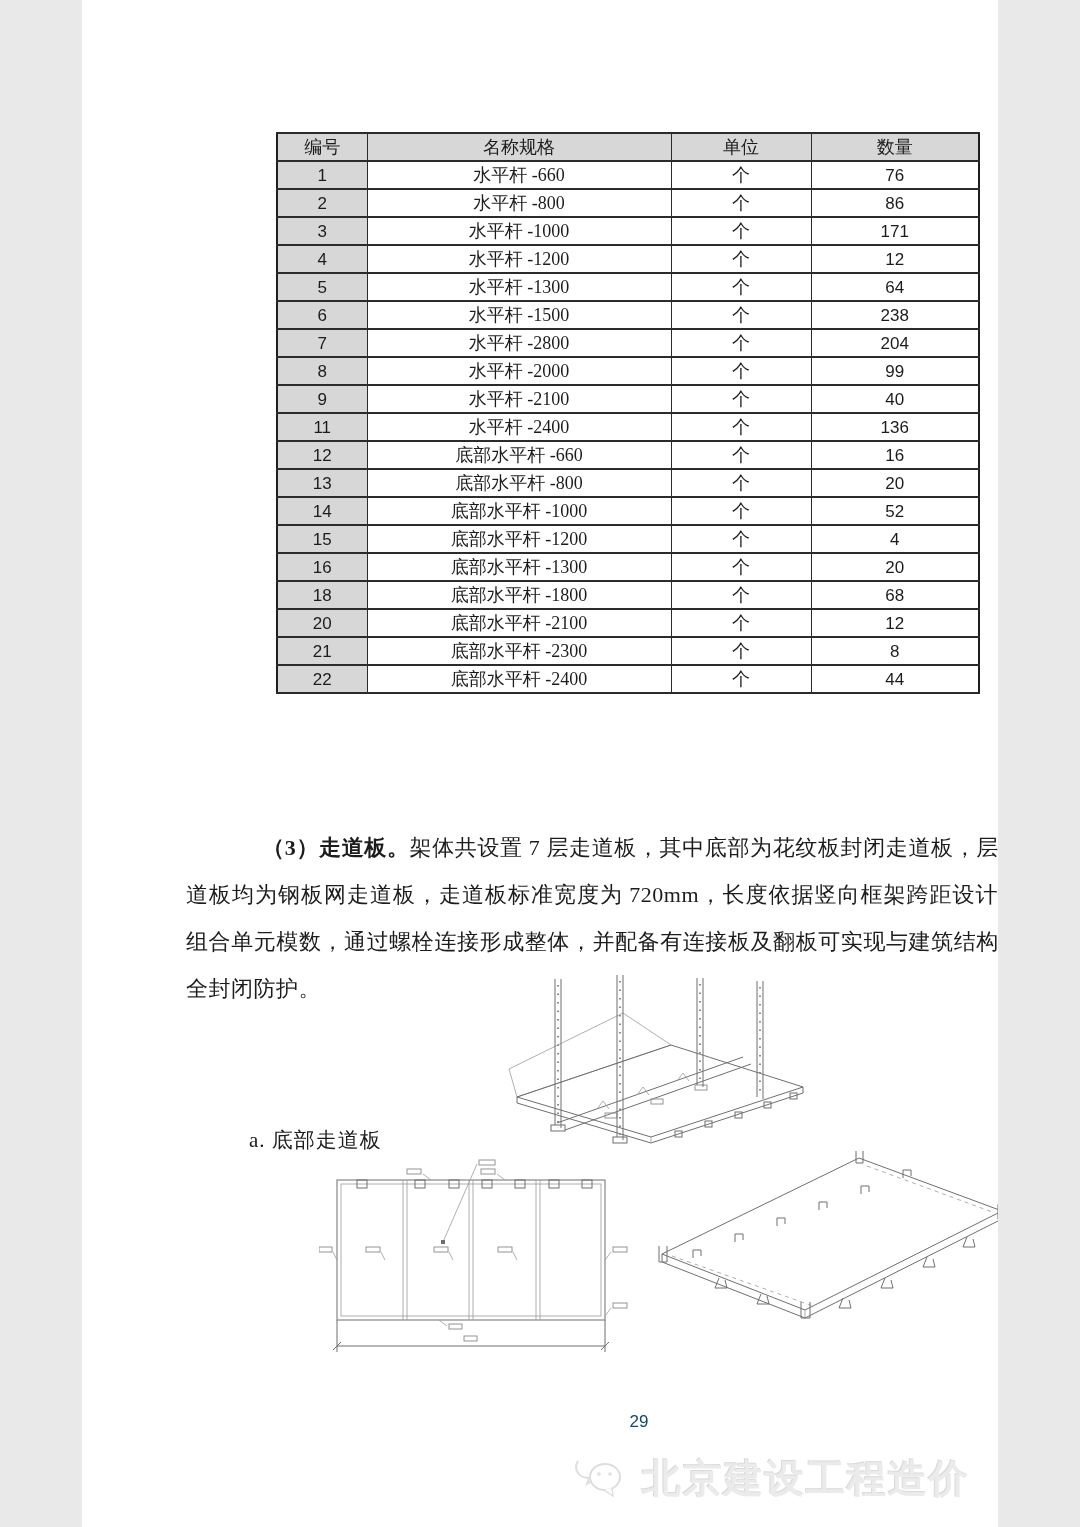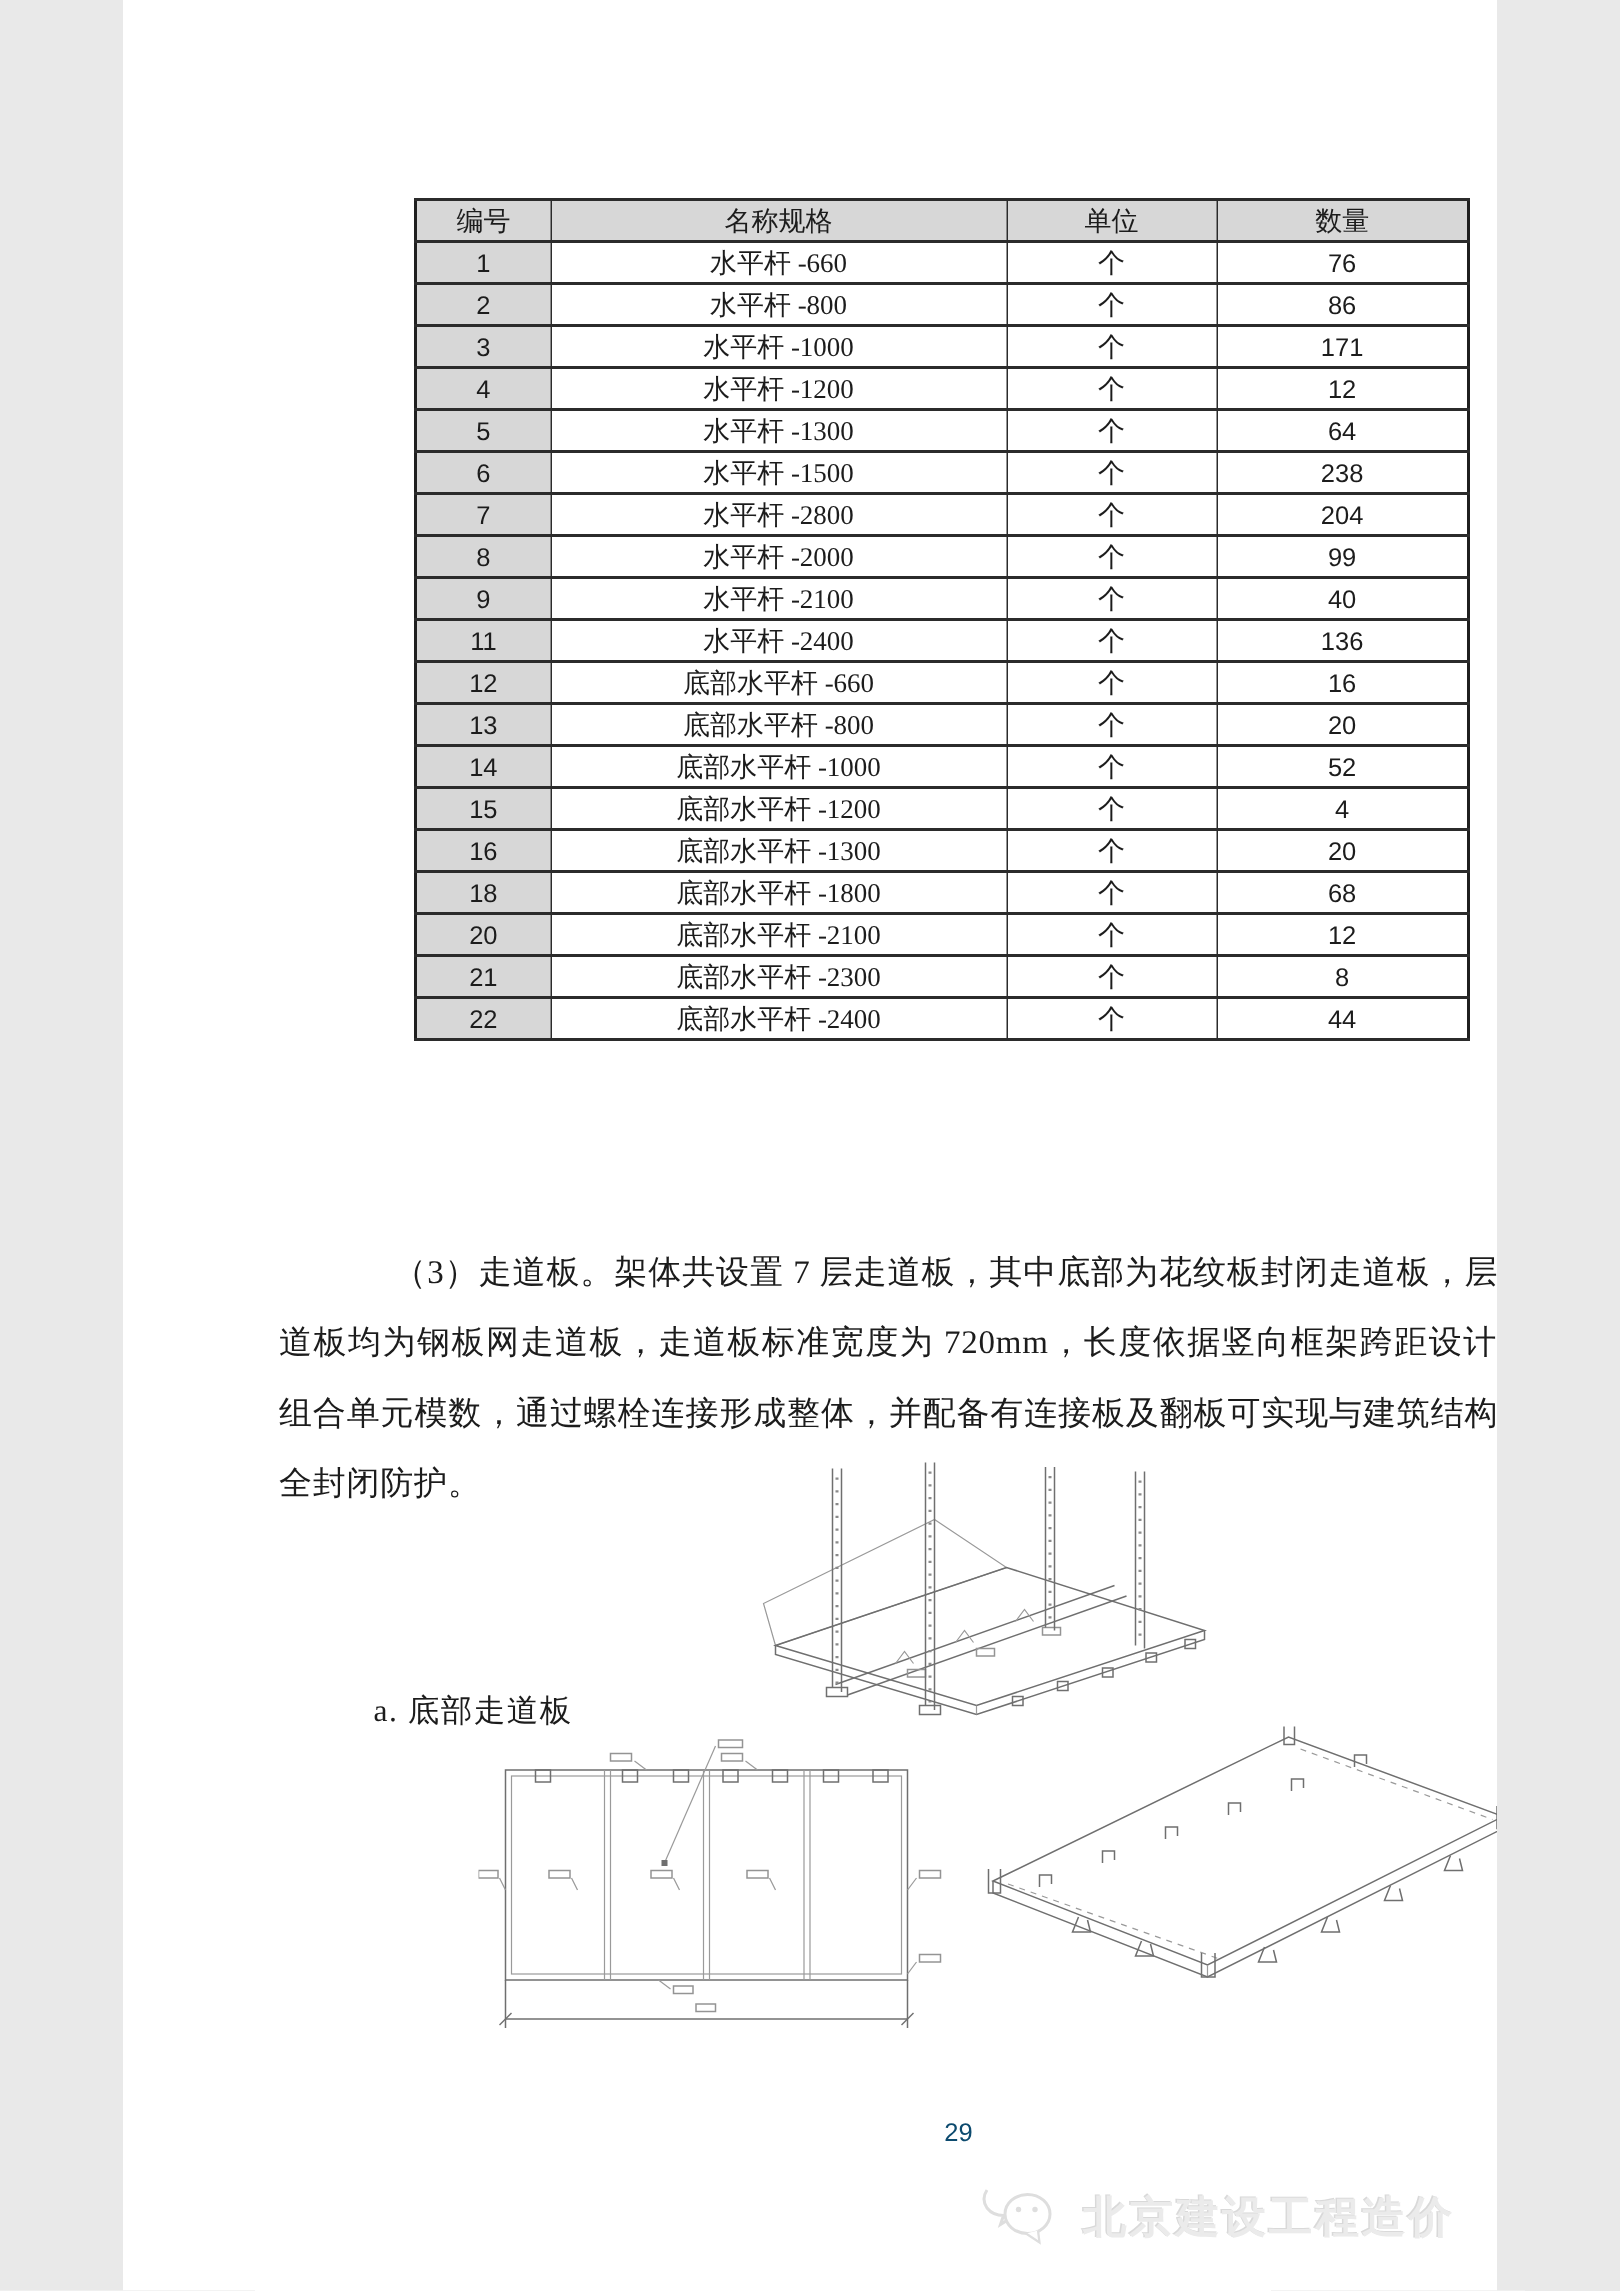--- a/index.html
+++ b/index.html
@@ -28,38 +28,38 @@
   .parts-table thead th{background:#d7d7d7;}
   .parts-table tbody td:first-child{background:#d7d7d7;}
   .parts-table td.num{font-family:"Liberation Sans","DejaVu Sans",sans-serif;font-size:17px;}
   
   .para{
     position:absolute;left:104px;top:824px;width:858px;
     font-size:22px;line-height:47px;text-align:justify;
     letter-spacing:0.5px;
   }
   .para .indent{display:inline-block;width:76px;}
-  .para b{font-weight:normal;}
+  .para b{font-weight:bold;}
   
   .fig{position:absolute;}
   .fig svg{display:block;}
   .caption-a{
     position:absolute;left:167px;top:1126px;font-size:21px;letter-spacing:1px;
   }
   
   .page-number{
     position:absolute;left:17px;top:1412px;width:1080px;text-align:center;
     font-size:17px;font-family:"Liberation Sans","DejaVu Sans",sans-serif;color:#0c4a6e;
   }
   .watermark{
     position:absolute;right:28px;top:1452px;display:flex;align-items:center;gap:8px;
     user-select:none;
   }
   .watermark .wm-text{
-    font-size:29px;font-weight:bold;letter-spacing:2px;color:#ebebeb;
+    font-size:39px;font-weight:bold;letter-spacing:2px;color:#ebebeb;
     text-shadow:-1px -1px 0 #d9d9d9, 1px 1px 0 #ffffff;
     font-family:"Liberation Serif","DejaVu Serif",serif;
   }
   .stroke{fill:none;stroke:#6f6f6f;stroke-width:1;}
   .stroke-lt{fill:none;stroke:#9a9a9a;stroke-width:0.8;}
   .blob{stroke:#949494;stroke-width:1;}
 </style>
 </head>
 <body>
 

